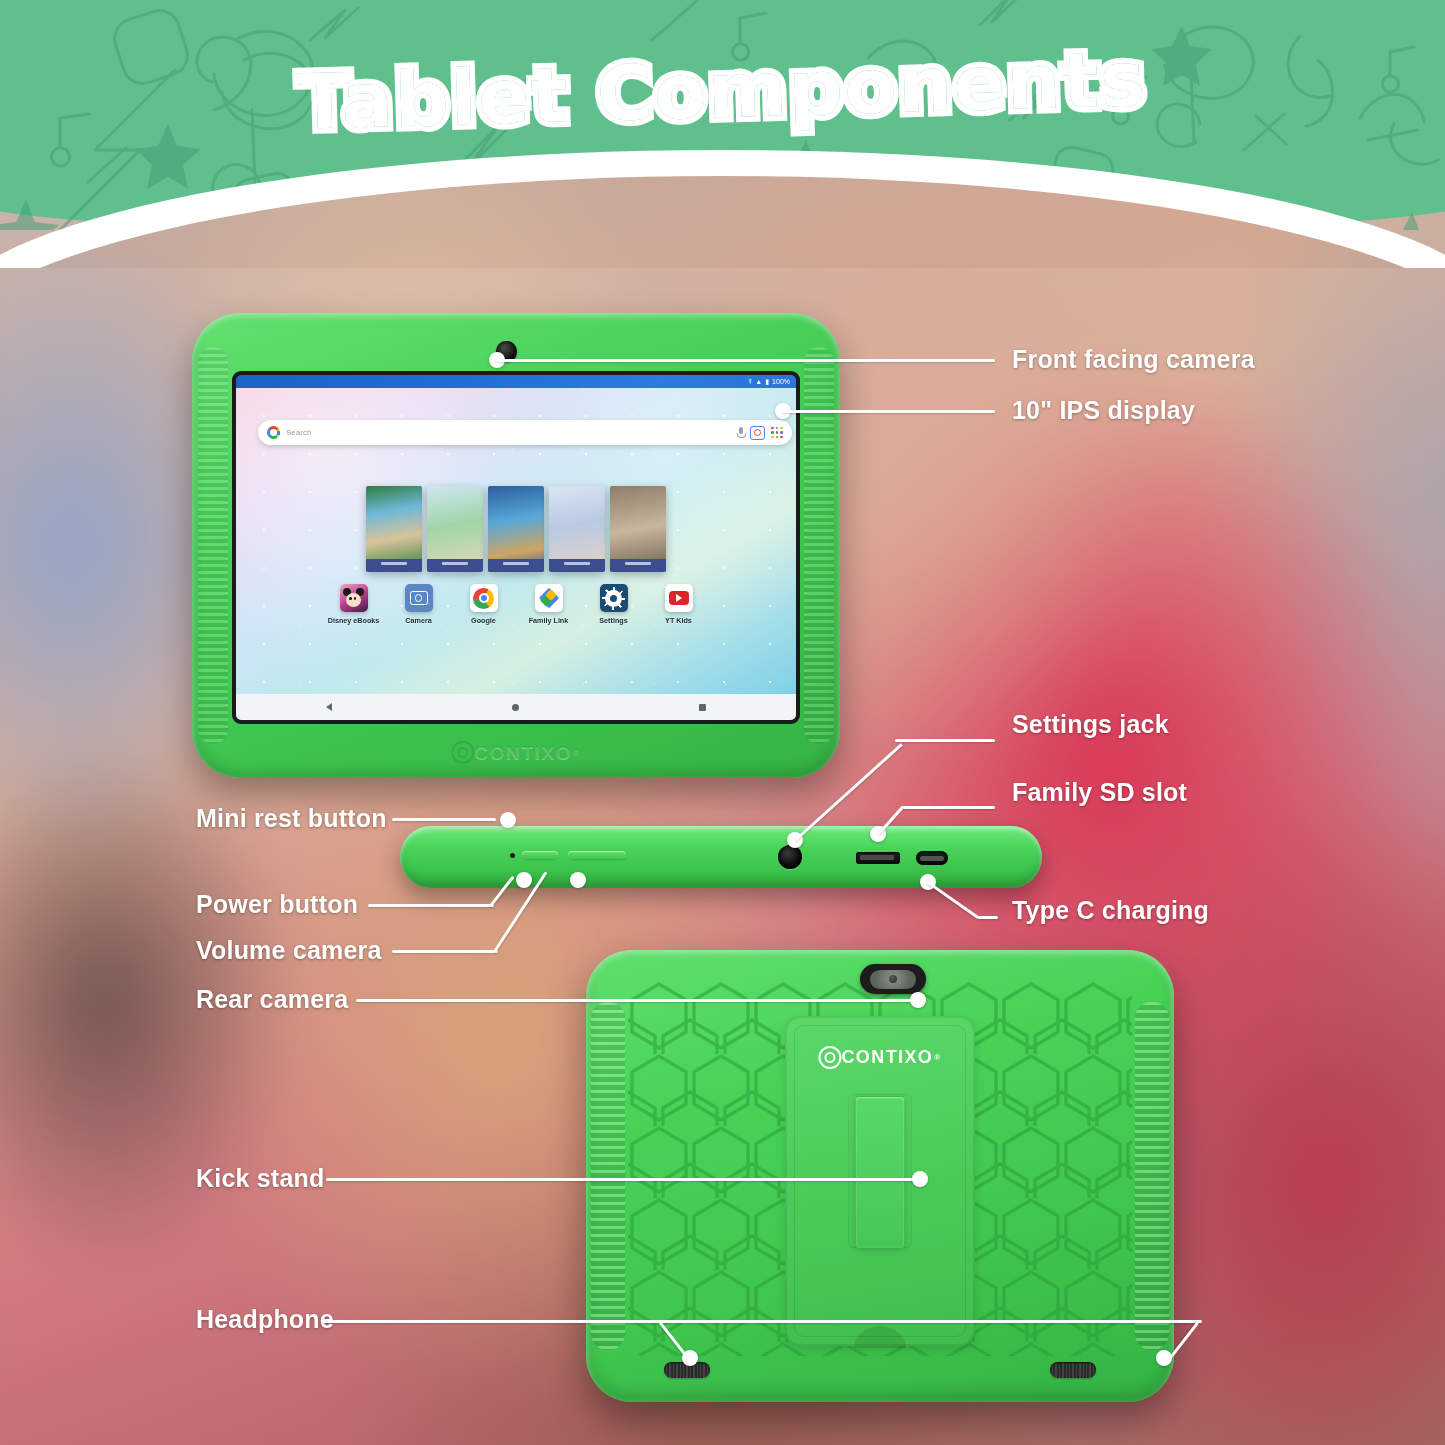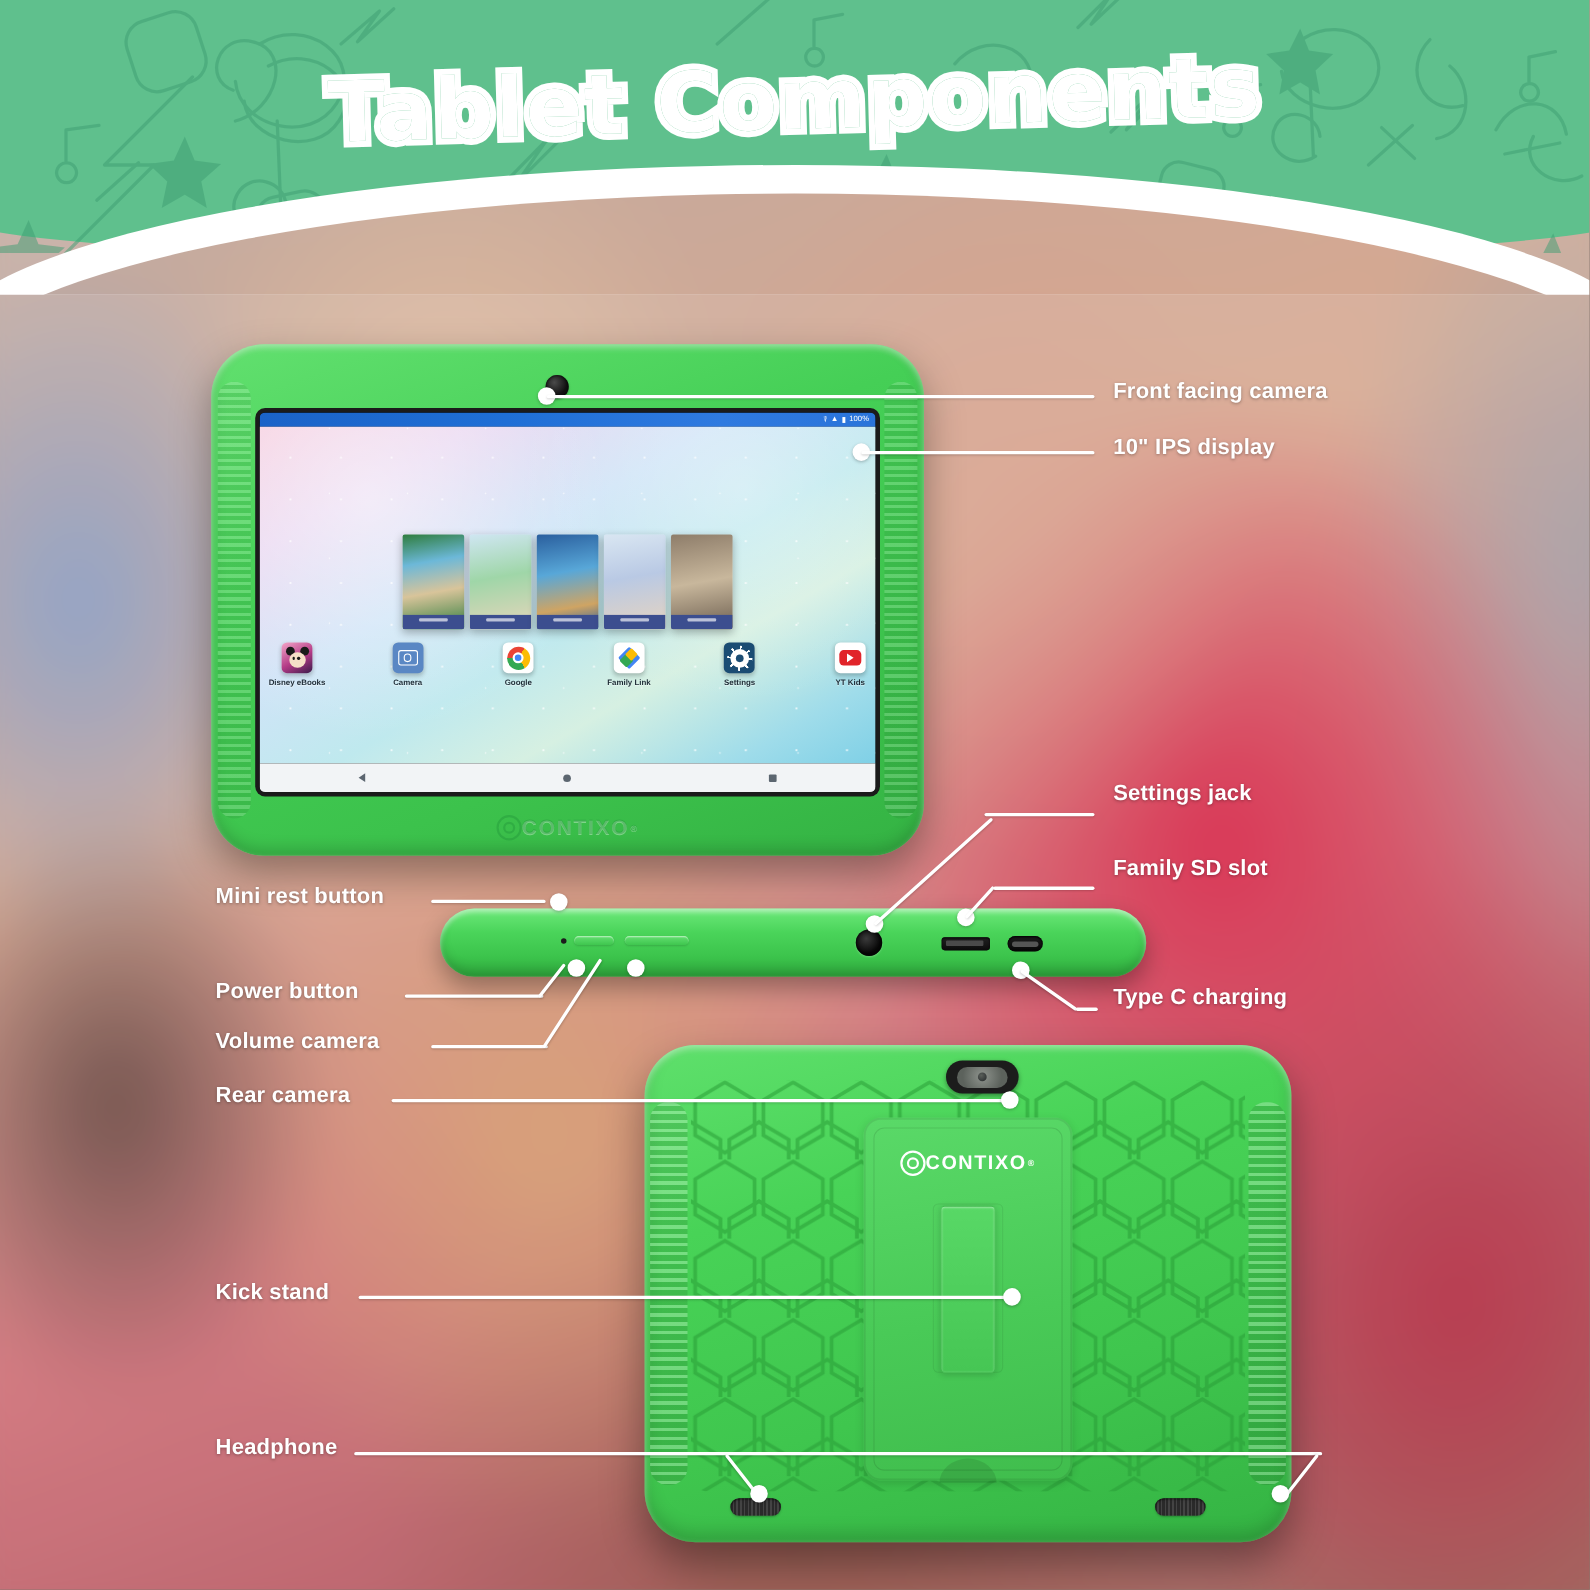--- a/index.html
+++ b/index.html
@@ -45,21 +45,21 @@
   .title{position:absolute;left:0;right:0;top:46px;text-align:center;
     font-family:"DejaVu Sans",sans-serif;font-weight:700;font-size:76px;
     letter-spacing:1.5px;color:#5fc08d;
     -webkit-text-stroke:11px #ffffff;paint-order:stroke fill;
     transform:rotate(-1.6deg);}
   .title-fill{position:absolute;left:0;right:0;top:46px;text-align:center;
     font-family:"DejaVu Sans",sans-serif;font-weight:700;font-size:76px;
     letter-spacing:1.5px;color:#ffffff;transform:rotate(-1.6deg);}
 
   
-  .lbl{position:absolute;color:#fff;font-weight:700;font-size:20px;
+  .lbl{position:absolute;color:#fff;font-weight:700;font-size:25px;
     letter-spacing:.2px;white-space:nowrap;
     text-shadow:0 1px 3px rgba(0,0,0,.35);font-family:"Liberation Sans",sans-serif;}
   .line{position:absolute;background:#fff;height:3px;border-radius:2px;
     box-shadow:0 1px 2px rgba(0,0,0,.18);}
   .dot{position:absolute;width:16px;height:16px;border-radius:50%;background:#fff;
     box-shadow:0 1px 3px rgba(0,0,0,.25);}
   .diag{position:absolute;height:3px;background:#fff;border-radius:2px;
     transform-origin:0 50%;box-shadow:0 1px 2px rgba(0,0,0,.18);}
 
   
@@ -121,21 +121,21 @@
   .bk3{background:linear-gradient(165deg,#6b3b55 0%,#9a5a6c 40%,#caa08c 72%,#5a2e46 100%);}
   .bk4{background:linear-gradient(170deg,#2a5f9e 0%,#58a7d8 40%,#cfa463 75%,#2a5f9e 100%);}
   .bk5{background:linear-gradient(170deg,#d9e6f2 0%,#b9c9e4 45%,#e6d4c0 100%);}
   .bk6{background:linear-gradient(170deg,#8e7d6a 0%,#c8b79c 50%,#6d5f50 100%);}
   .bk .ttl{position:absolute;left:4px;right:4px;top:14px;text-align:center;
     font-family:"DejaVu Serif",serif;font-size:9px;color:#fff;line-height:1.1;
     text-shadow:0 1px 2px rgba(0,0,0,.55);font-weight:700;}
   .bk .crown{position:absolute;left:50%;top:4px;transform:translateX(-50%);
     width:14px;height:7px;background:#e8c86a;
     clip-path:polygon(0 100%,0 38%,22% 62%,50% 4%,78% 62%,100% 38%,100% 100%);}
-  .apps{position:absolute;left:0;right:0;top:196px;display:flex;justify-content:space-between;gap:19px;margin-left:11px;}
+  .apps{position:absolute;left:0;right:0;top:196px;display:flex;justify-content:center;gap:19px;}
   .app{width:46px;display:flex;flex-direction:column;align-items:center;gap:4px;}
   .app .ic{width:28px;height:28px;border-radius:5px;display:flex;align-items:center;justify-content:center;
     box-shadow:0 2px 4px rgba(0,0,0,.22);overflow:hidden;position:relative;}
   .app .nm{font-size:7.2px;color:#1c2a35;font-family:"Liberation Sans",sans-serif;
     text-shadow:0 1px 1px rgba(255,255,255,.6);white-space:nowrap;font-weight:600;}
   .ic-disney{background:linear-gradient(150deg,#f4a6c8,#b33a86 55%,#3a1b4a);}
   .ic-disney .mk{position:relative;width:19px;height:18px;}
   .ic-disney .mk i{position:absolute;background:#1a1a1a;border-radius:50%;}
   .ic-disney .mk .e1{width:8px;height:8px;left:-1px;top:-1px;}
   .ic-disney .mk .e2{width:8px;height:8px;right:-1px;top:-1px;}
@@ -324,20 +324,40 @@
       <div class="sb">
         <span>⍒</span>
         <span>▲</span>
         <span>▮</span>
         <span>100%</span>
       </div>
 
       <div class="wall">
         <div class="stars"></div>
 
+        <div class="searchbar">
+          <span class="g-logo"></span>
+          <span class="s-ph">Search</span>
+          <span class="mic">
+              <i></i>
+              <u></u>
+            </span>
+          <span class="lens"></span>
+          <span class="grid9">
+            <s style="background:#ea4335"></s>
+              <s style="background:#4285f4"></s>
+              <s style="background:#fbbc05"></s>
+            <s style="background:#34a853"></s>
+              <s style="background:#ea4335"></s>
+              <s style="background:#4285f4"></s>
+            <s style="background:#fbbc05"></s>
+              <s style="background:#34a853"></s>
+              <s style="background:#ea4335"></s>
+          </span>
+        </div>
 
         <div class="books">
           <div class="bk bk1">
               <div class="ft"></div>
             </div>
           <div class="bk bk2">
               <div class="ft"></div>
             </div>
           <div class="bk bk4">
               <div class="ft"></div>

